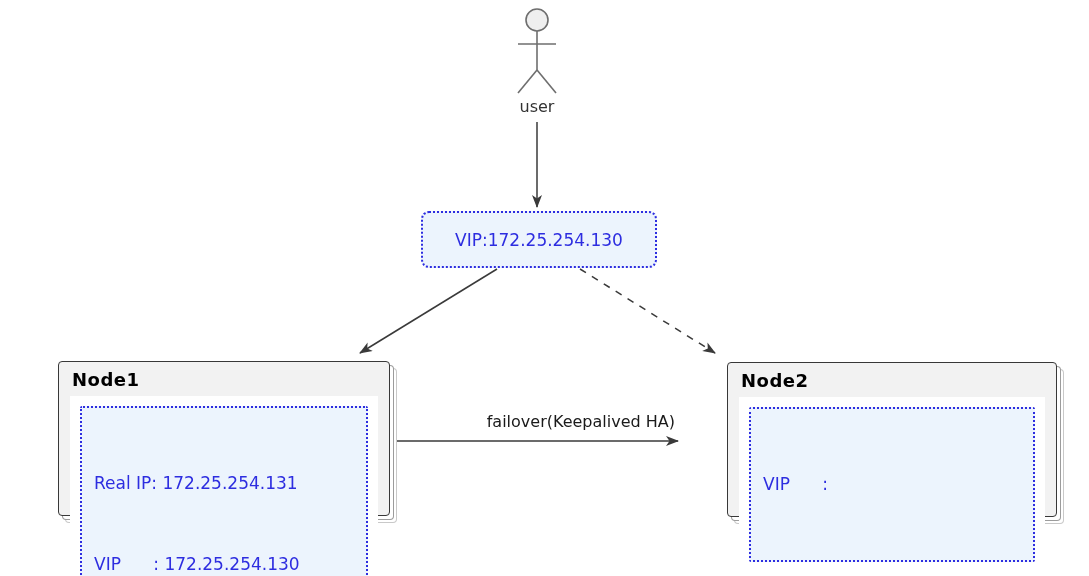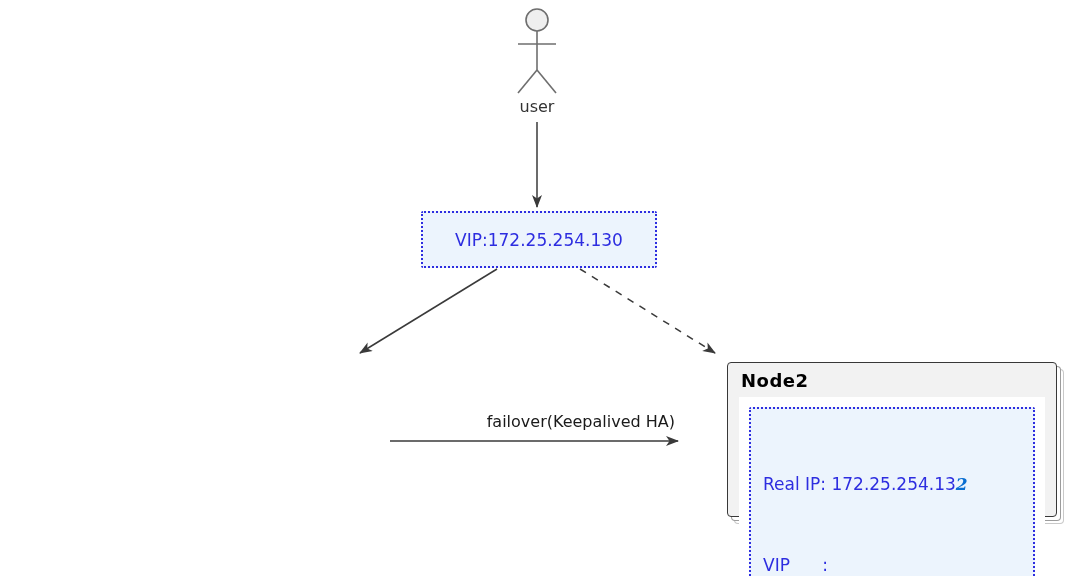--- a/index.html
+++ b/index.html
@@ -15,21 +15,21 @@
   .actor-label{
     position:absolute;left:487px;top:97px;width:100px;
     text-align:center;font-size:16px;color:#333;z-index:2;
   }
 
   .vip-box{
     position:absolute;left:421px;top:211px;width:236px;height:57px;
     box-sizing:border-box;
     background:#ecf4fd;
     border:2px dotted #2d2de0;
-    border-radius:2px;
+    border-radius:8px;
     display:flex;align-items:center;justify-content:center;
     font-size:17px;color:#2d2de0;z-index:2;
   }
 
   .node{
     position:absolute;width:332px;height:155px;
     box-sizing:border-box;
     background:#f2f2f2;
     border:1.5px solid #383838;
     border-radius:4px;
@@ -101,26 +101,34 @@
 
     <line x1="390" y1="441" x2="678" y2="441" stroke="#3a3a3a" stroke-width="1.5" marker-end="url(#arrowhead)"></line>
   </svg>
 
   <div class="actor-label">user</div>
 
   <div class="vip-box">
     <span>VIP:172.25.254.130</span>
   </div>
 
+  <div class="node node1">
+    <div class="node-title">Node1</div>
+    <div class="node-inner">
+      <div class="dotted-box">
+        <div>Real IP: 172.25.254.131</div>
+        <div>VIP      : 172.25.254.130</div>
+      </div>
+    </div>
+  </div>
 
   <div class="node node2">
     <div class="node-title">Node2</div>
     <div class="node-inner">
       <div class="dotted-box">
-        <div><span>Real IP: 172.25.254.13</span><span class="alt-glyph">2</span></div>
         <div>VIP      :</div>
       </div>
     </div>
   </div>
 
   <div class="failover-label">failover(Keepalived HA)</div>
 
 </div>
 
 </body></html>

